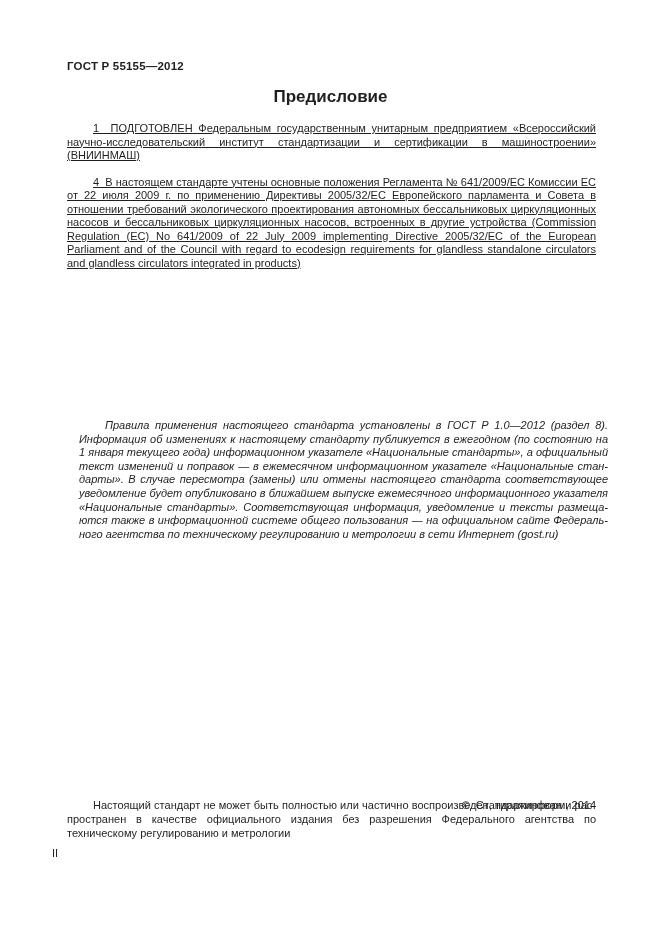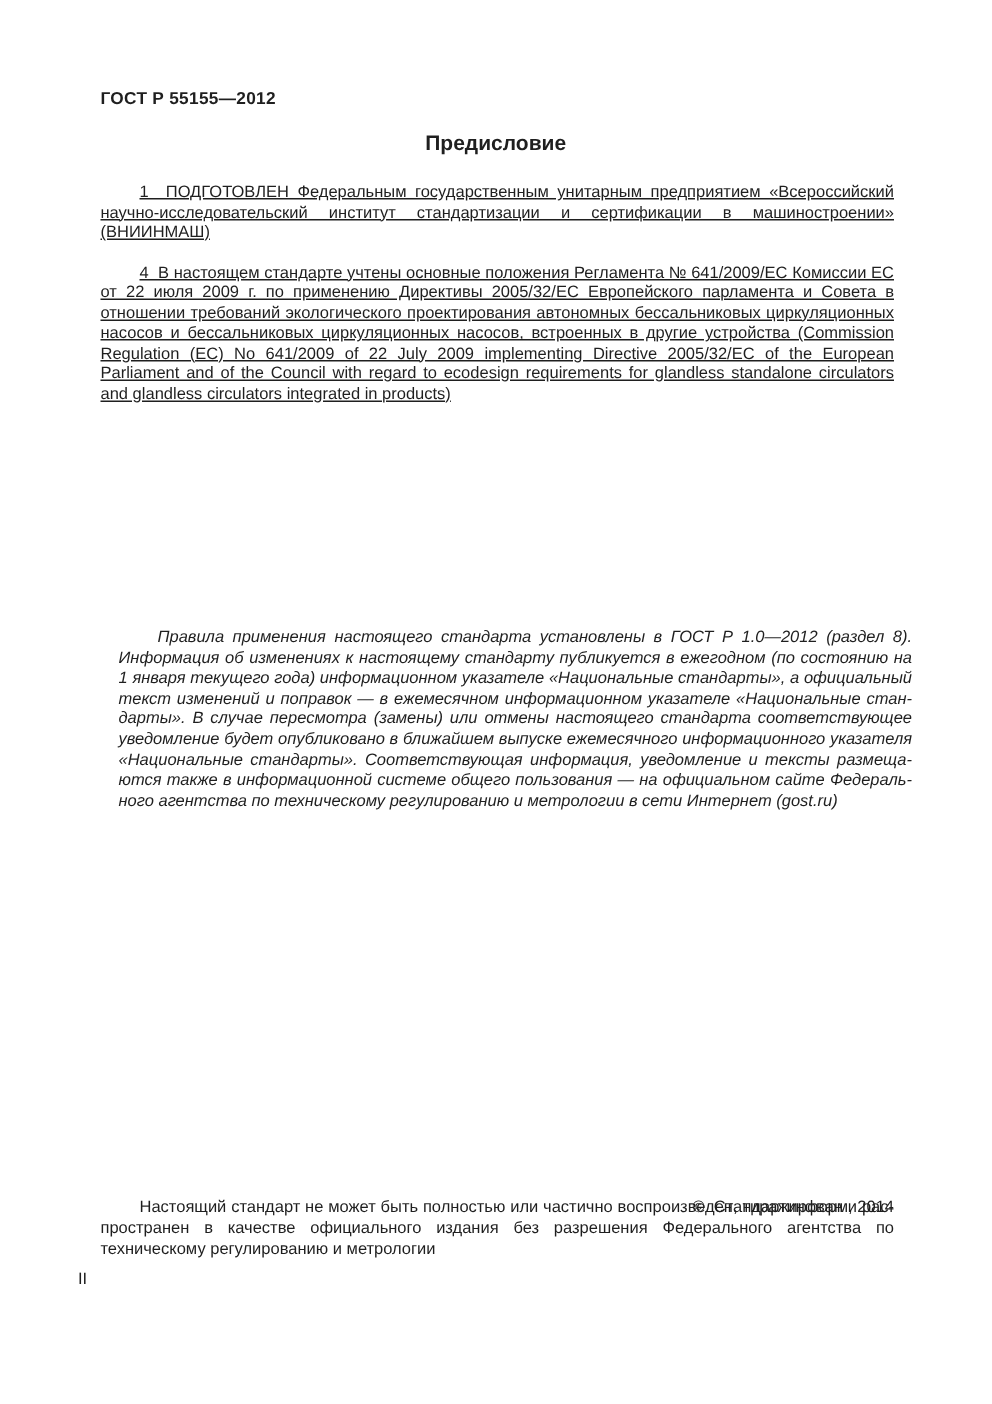--- a/index.html
+++ b/index.html
@@ -25,21 +25,21 @@
     letter-spacing: 0.2px;
     white-space: nowrap;
   }
   .doc-title {
     position: absolute;
     top: 87px;
     left: 0;
     width: 661px;
     margin: 0;
     text-align: center;
-    font-size: 14px;
+    font-size: 17px;
     font-weight: 700;
   }
   .clauses {
     position: absolute;
     top: 122px;
     left: 67px;
     width: 529px;
   }
   .clause {
     margin: 0 0 13px 0;

